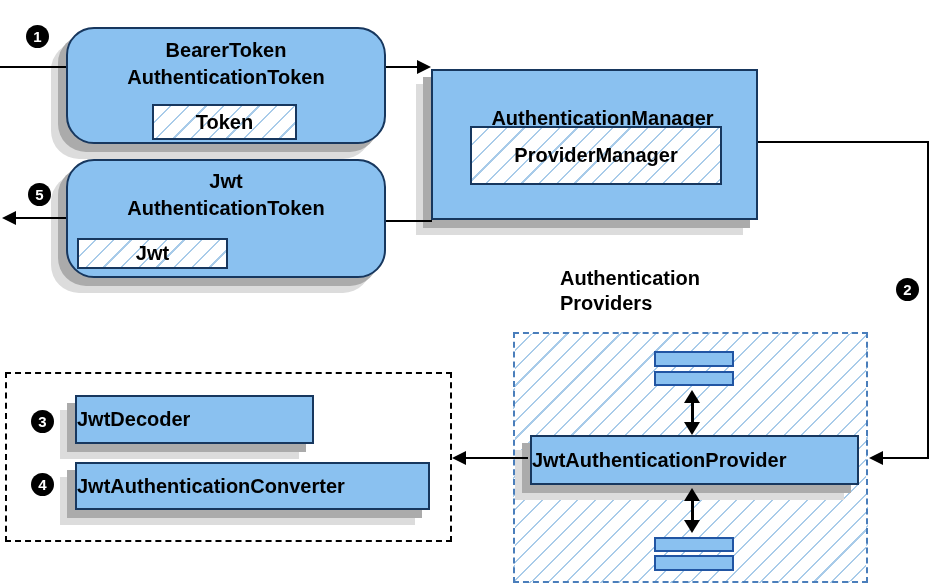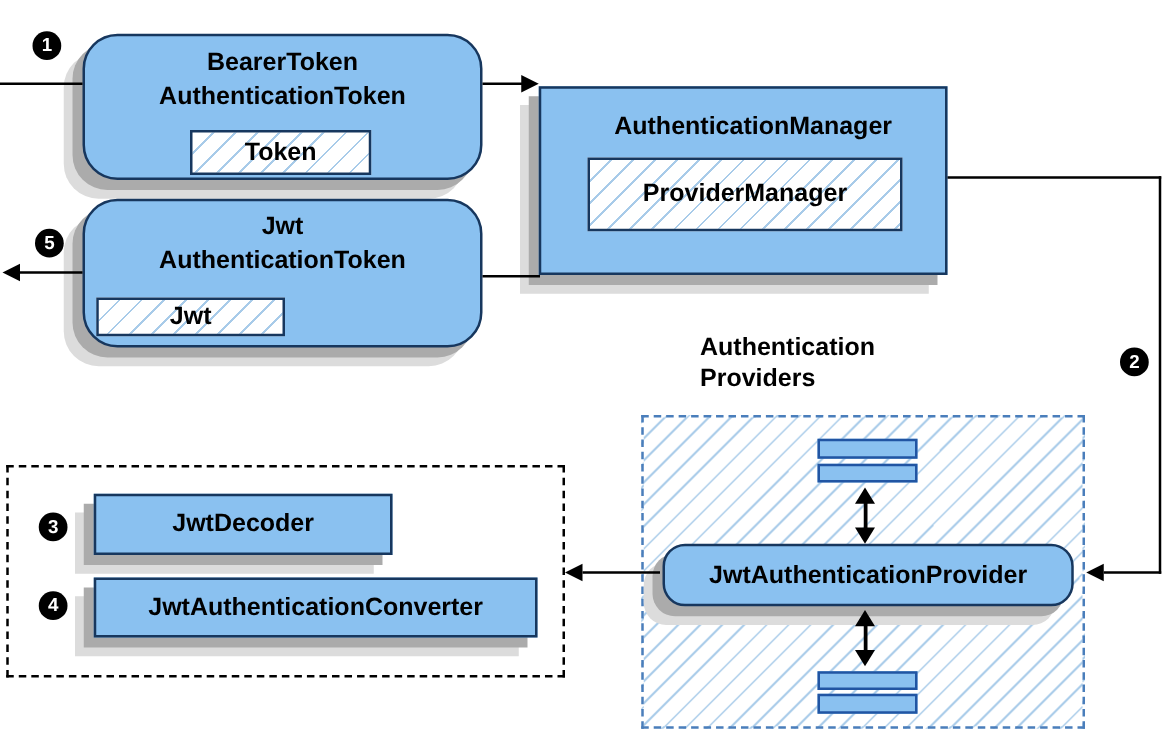--- a/index.html
+++ b/index.html
@@ -59,39 +59,39 @@
     display:flex;align-items:center;justify-content:center;
   }
   .bar{
     position:absolute;box-sizing:border-box;width:80px;
     background:var(--node-fill);border:2px solid var(--bar-border);
   }
   .group-label{
     position:absolute;text-align:left;font-weight:bold;
     font-size:20px;line-height:25px;
   }
-  .flat{display:flex;align-items:center;justify-content:center;font-size:20px;}
+  .flat{display:flex;align-items:center;justify-content:flex-start;font-size:20px;}
 </style>
 </head>
 <body>
 
 <div class="canvas">
 
   <div class="node rounded" style="left:66px;top:3px;width:320px;height:117px;margin-top:24px;">
     <div class="node-title" style="top:8px;">
       <div>BearerToken</div>
       <div>AuthenticationToken</div>
     </div>
     <div class="inner hatched" style="left:84px;top:75px;width:145px;height:36px;">
       <span>Token</span>
     </div>
   </div>
 
   <div class="node" style="left:431px;top:69px;width:327px;height:151px;">
-    <div class="node-title" style="top:17px;padding-left:16px;">AuthenticationManager</div>
+    <div class="node-title" style="top:34px;padding-left:16px;">AuthenticationManager</div>
     <div class="inner hatched" style="left:37px;top:55px;width:252px;height:59px;">
       <span>ProviderManager</span>
     </div>
   </div>
 
   <div class="node rounded" style="left:66px;top:159px;width:320px;height:119px;">
     <div class="node-title" style="top:7px;">
       <div>Jwt</div>
       <div>AuthenticationToken</div>
     </div>
@@ -106,21 +106,21 @@
   </div>
 
   <div class="dashed-blue hatched" style="left:513px;top:332px;width:355px;height:251px;">
     <div class="bar" style="left:139px;top:17px;height:16px;"></div>
     <div class="bar" style="left:139px;top:37px;height:15px;"></div>
 
     <div class="vline" style="left:176px;top:66px;width:3px;height:26px;"></div>
     <div class="ah ah-up" style="left:169px;top:56px;"></div>
     <div class="ah ah-down" style="left:169px;top:88px;"></div>
 
-    <div class="node flat" style="left:15px;top:101px;width:329px;height:50px;border-radius:18px;">
+    <div class="node flat" style="left:15px;top:101px;width:329px;height:50px;">
       <span>JwtAuthenticationProvider</span>
     </div>
 
     <div class="vline" style="left:176px;top:164px;width:3px;height:26px;"></div>
     <div class="ah ah-up" style="left:169px;top:154px;"></div>
     <div class="ah ah-down" style="left:169px;top:186px;"></div>
 
     <div class="bar" style="left:139px;top:203px;height:15px;"></div>
     <div class="bar" style="left:139px;top:221px;height:16px;"></div>
   </div>

